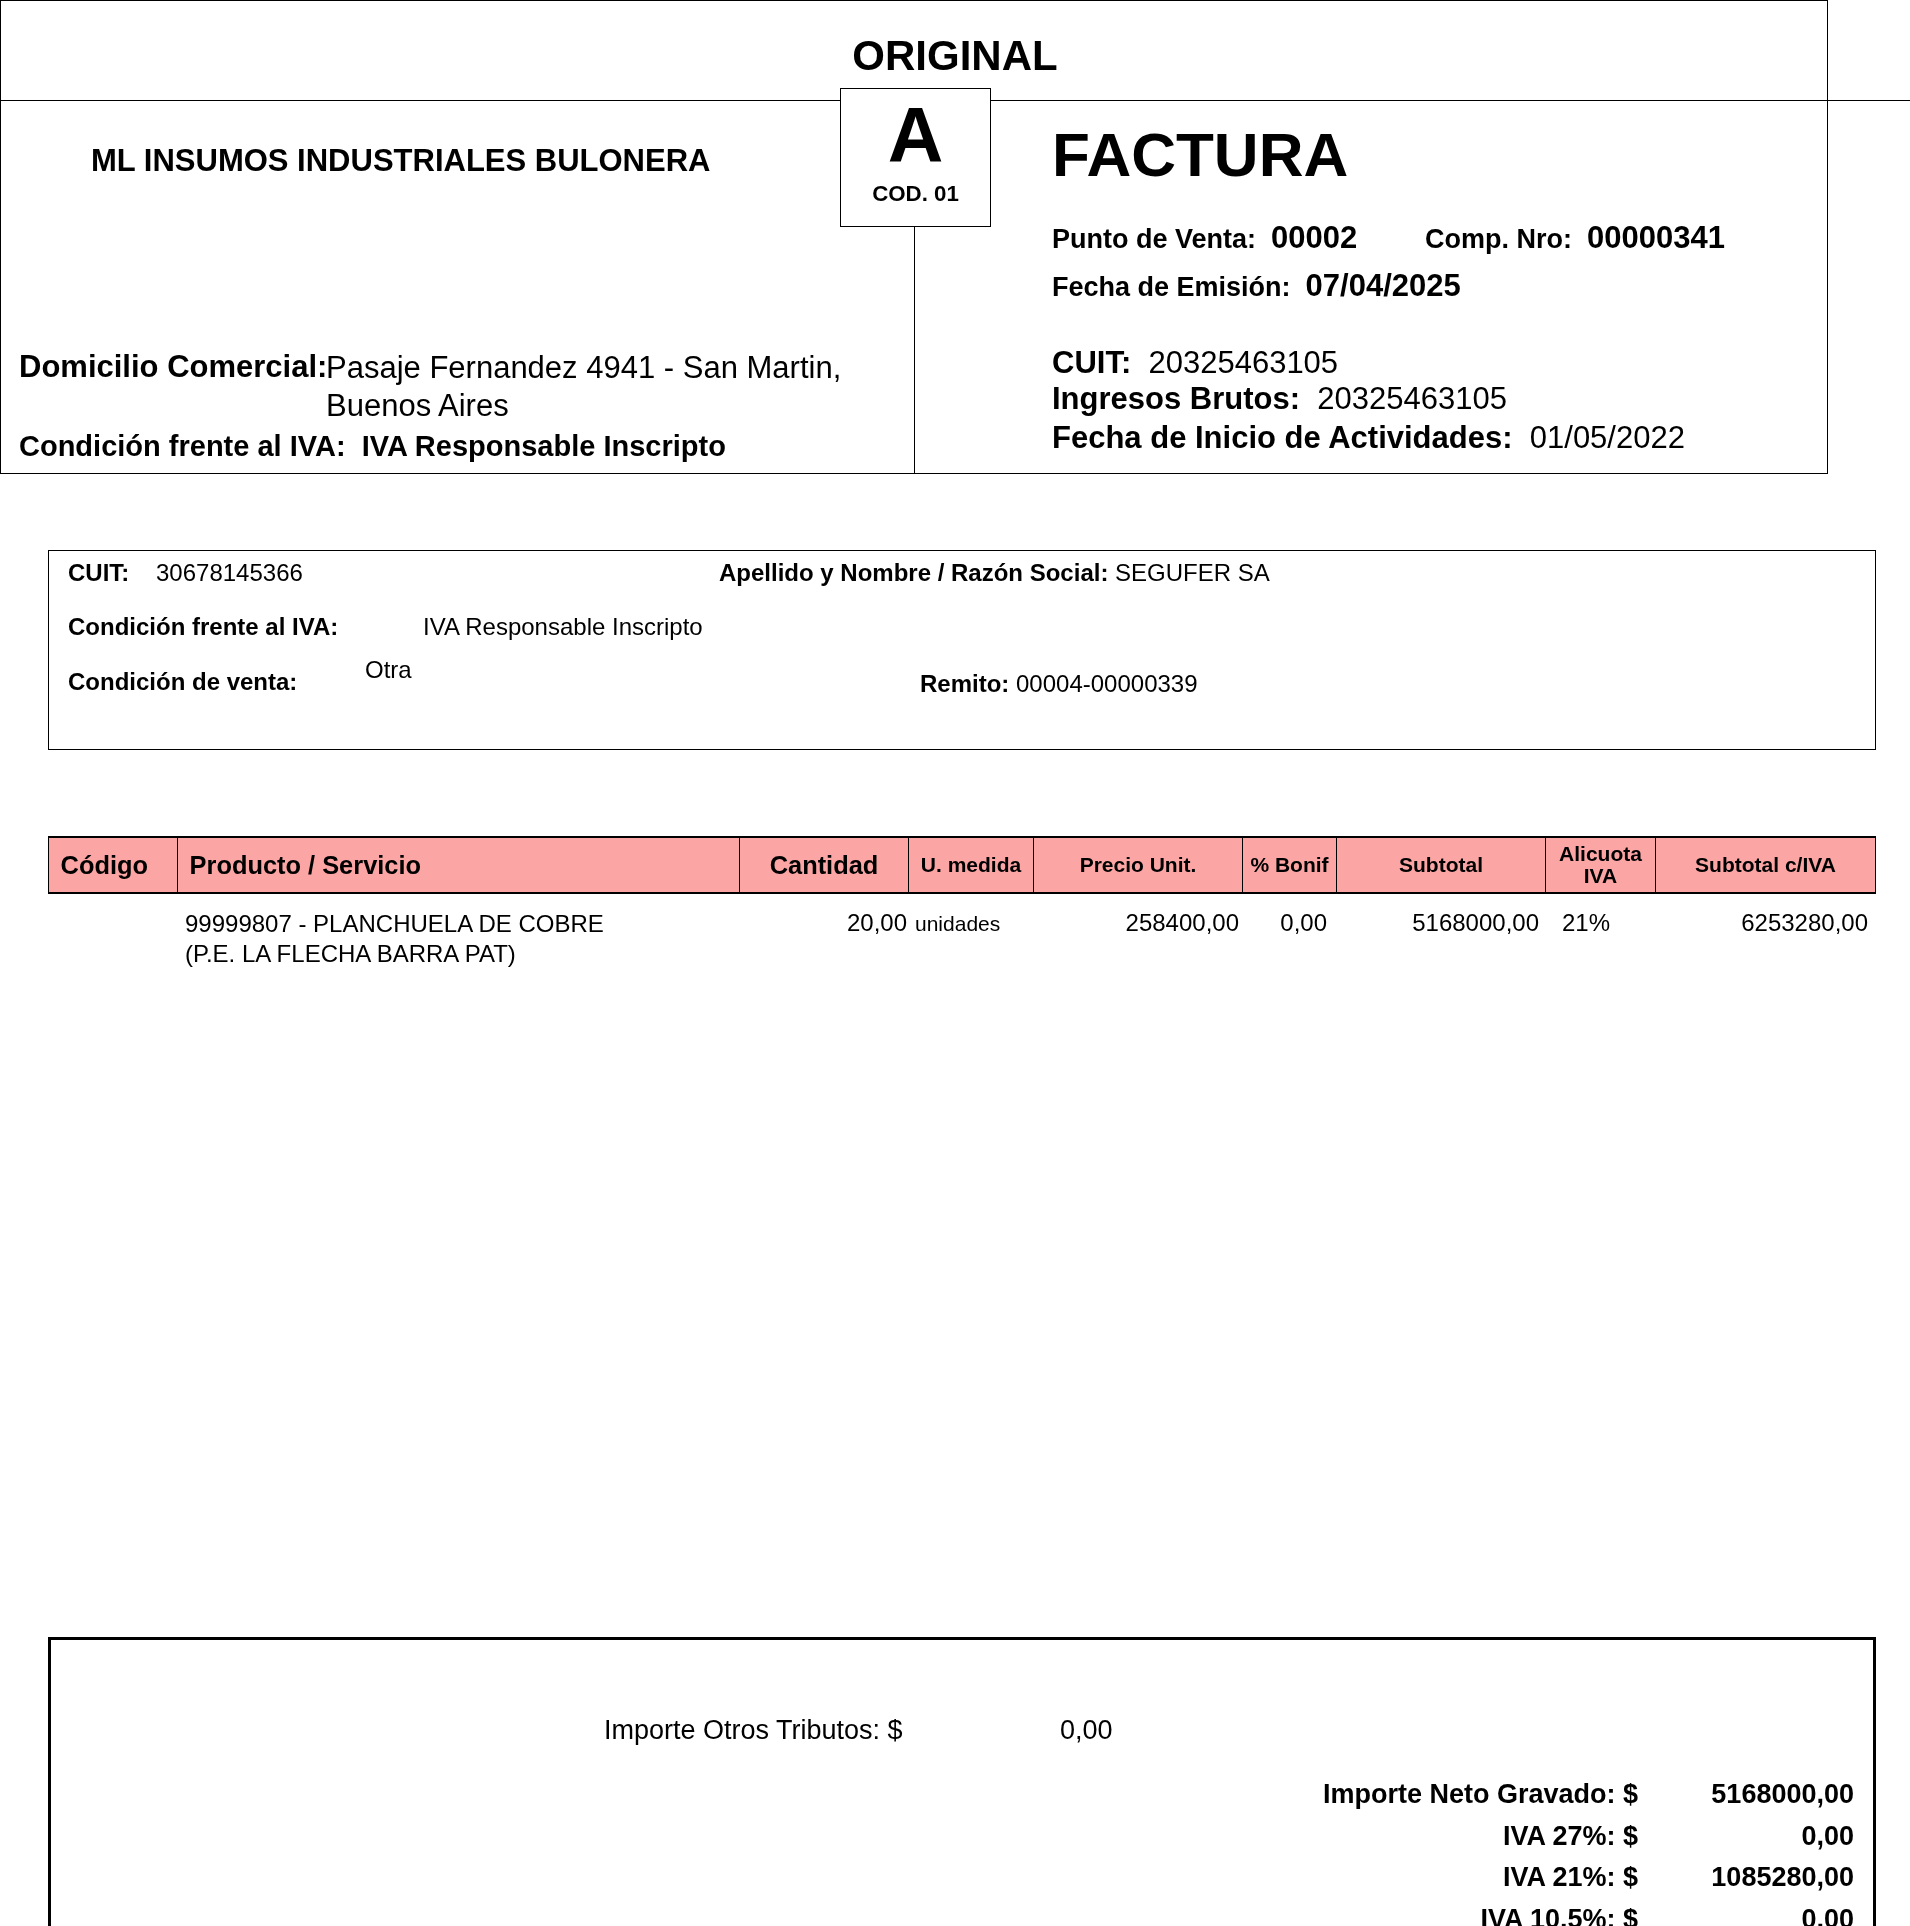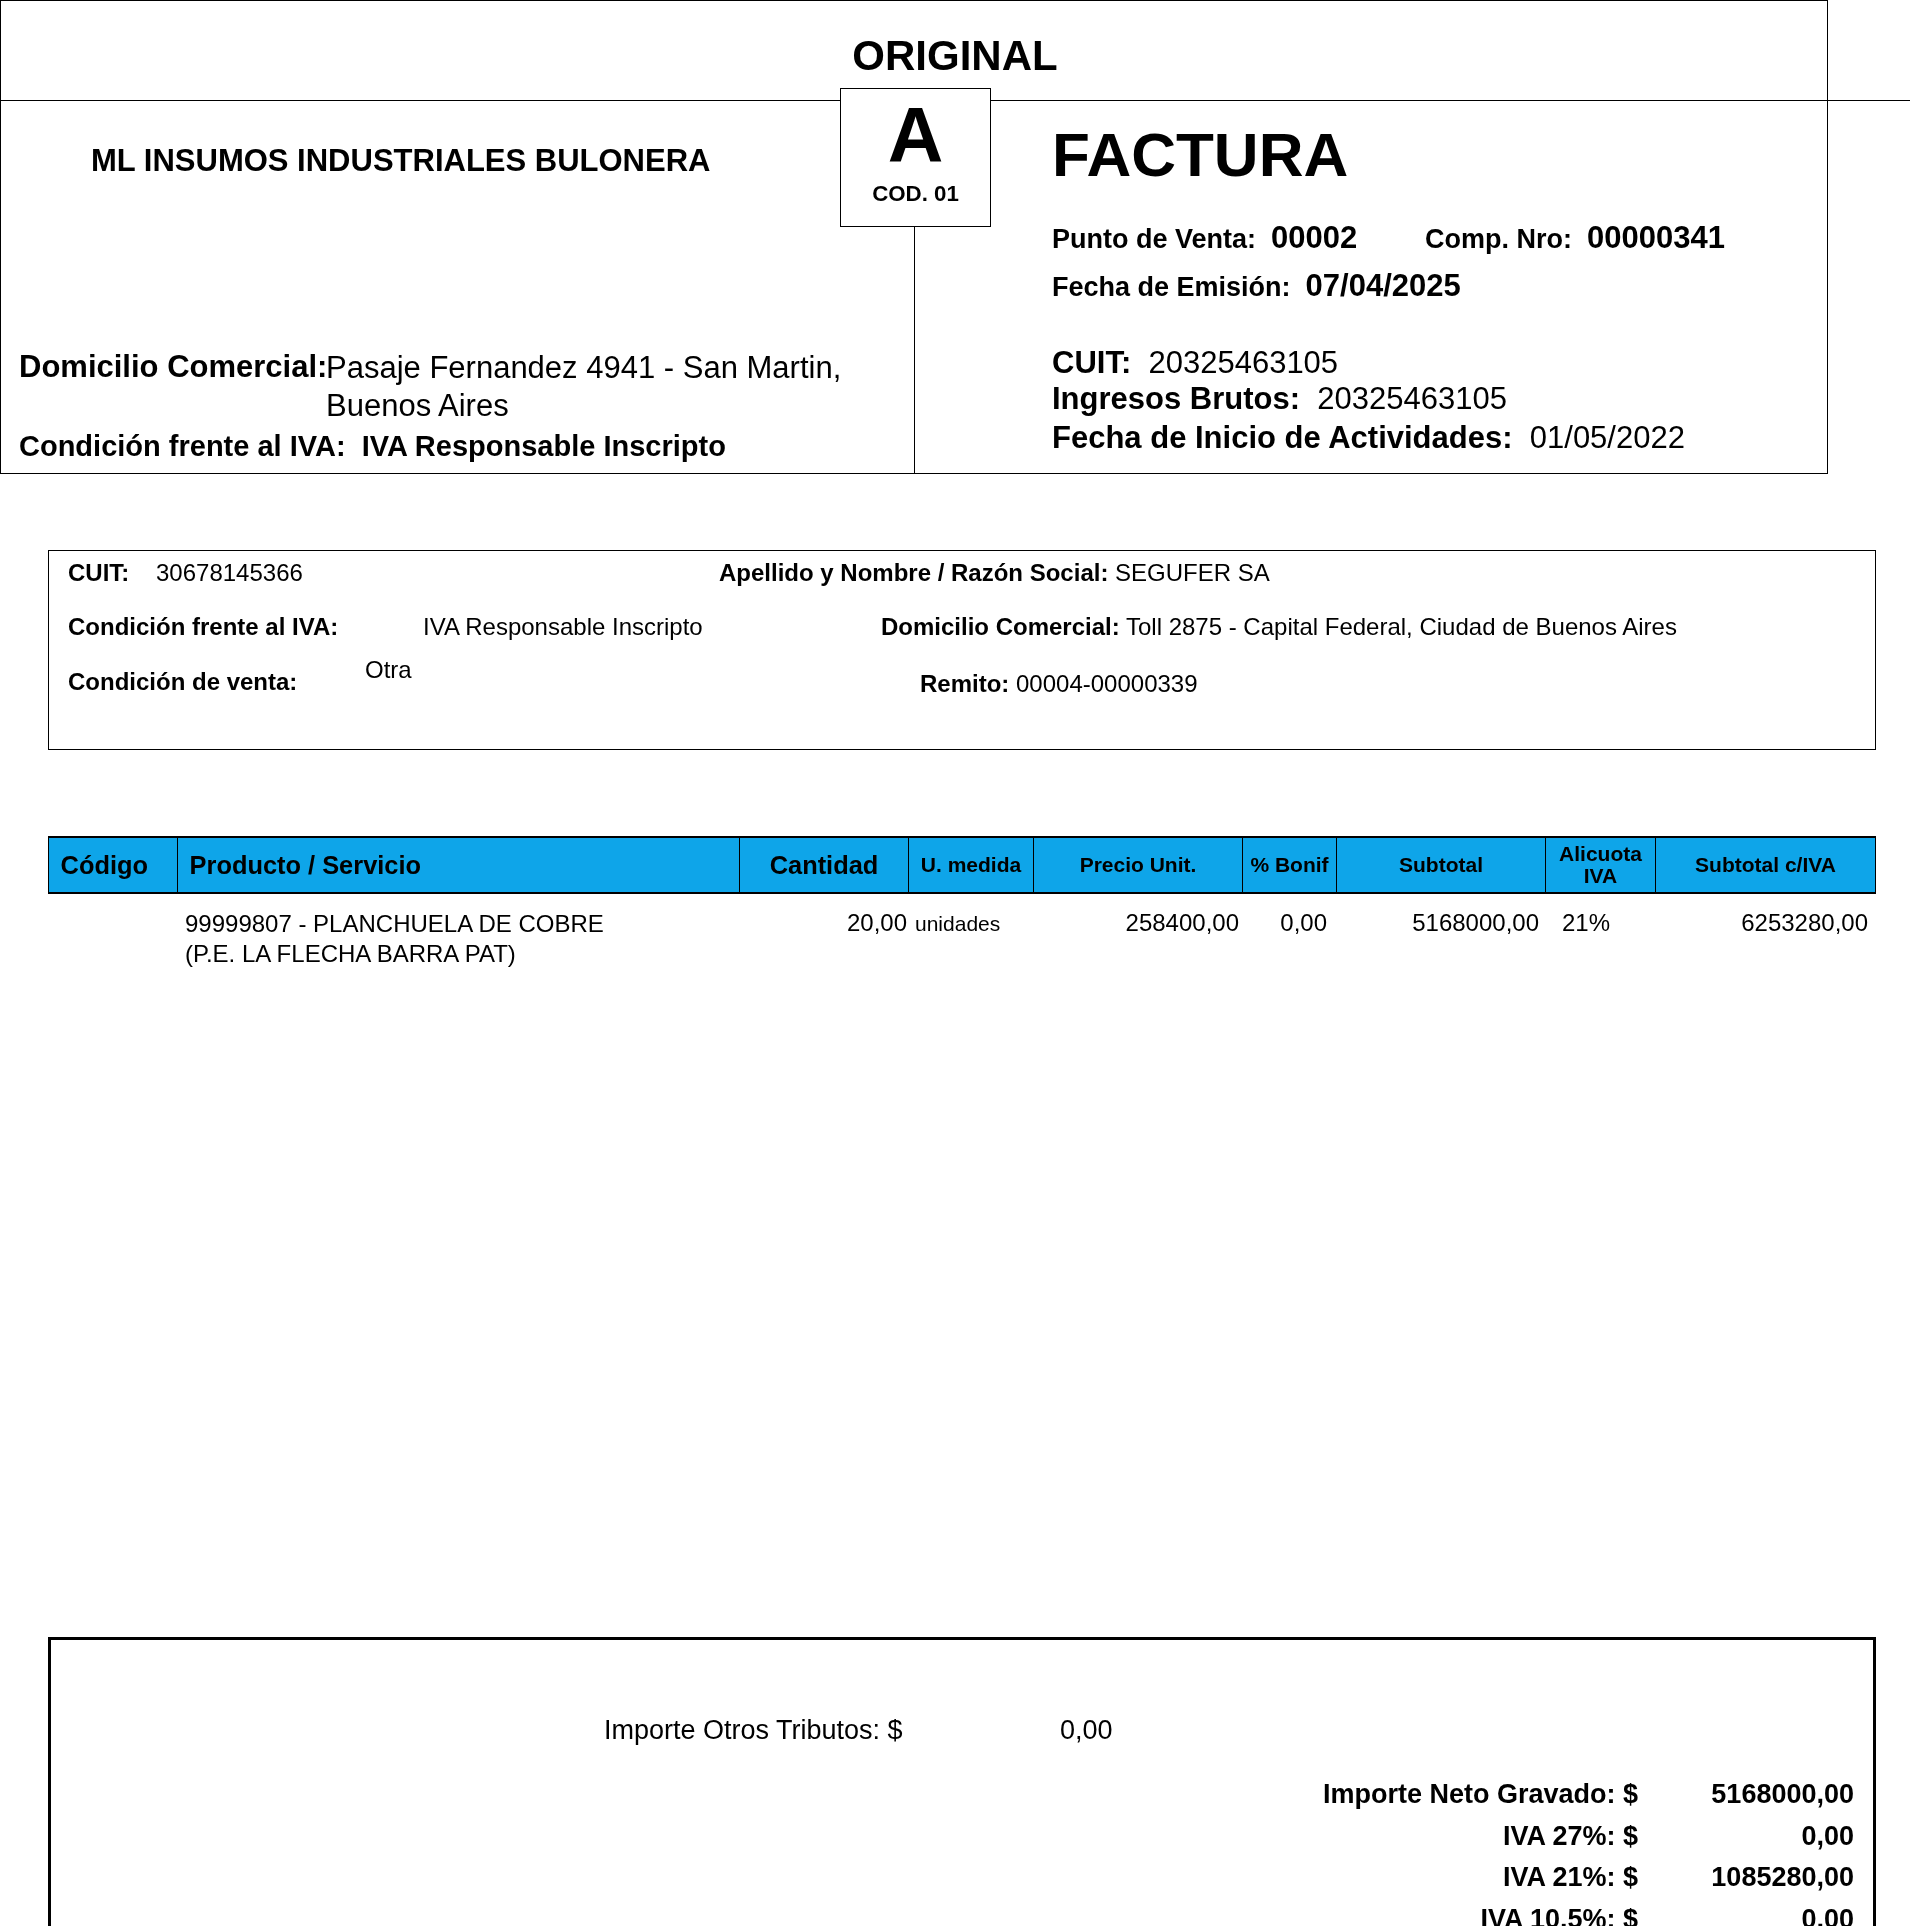--- a/index.html
+++ b/index.html
@@ -13,21 +13,21 @@
   #orig-row{position:absolute;left:0;top:12px;width:100%;height:88px;border-bottom:1.5px solid #000;display:flex;align-items:center;justify-content:center;font-size:42px;font-weight:bold;}
   #split{position:absolute;left:914px;top:227px;width:1.2px;height:246px;background:#000;}
   #typebox{position:absolute;left:840px;top:88px;width:151px;height:139px;border:1.9px solid #000;box-sizing:border-box;background:#fff;text-align:center;}
   #typebox .letter{font-size:77px;font-weight:bold;line-height:77px;margin-top:7.7px;}
   #typebox .cod{font-size:22.3px;font-weight:bold;margin-top:7px;}
   .t64{font-size:31px;}
   
   #client{left:48px;top:550px;width:1828px;height:200px;}
   .c{position:absolute;font-size:24px;}
   
-  #tbl-head{position:absolute;left:48px;top:836px;width:1828px;height:58px;background:#0ea5e9;border-top:2.3px solid #000;border-bottom:2.3px solid #000;border-left:1.2px solid #000;border-right:1.2px solid #000;box-sizing:border-box;display:flex;}
+  #tbl-head{position:absolute;left:48px;top:836px;width:1828px;height:58px;background:#fca5a5;border-top:2.3px solid #000;border-bottom:2.3px solid #000;border-left:1.2px solid #000;border-right:1.2px solid #000;box-sizing:border-box;display:flex;}
   #tbl-head .th{border-right:1.2px solid #000;box-sizing:border-box;display:flex;align-items:center;font-weight:bold;font-size:25.4px;line-height:1.05;}
   #tbl-head .th.sm{font-size:21px;justify-content:center;text-align:center;}
   #tbl-head .th:last-child{border-right:none;}
   .row{position:absolute;left:48px;top:909px;width:1828px;height:100px;font-size:24px;}
   .cell{position:absolute;top:0;}
   
   #totals{left:48px;top:1637px;width:1828px;height:527px;border-width:3.1px;}
   .tl{position:absolute;right:0;font-weight:bold;text-align:right;font-size:27px;}
 </style>
 </head>
@@ -92,24 +92,20 @@
     <span>30678145366</span>
   </div>
   <div class="c" style="left:670px;top:7.7px;">
     <span class="lbl">Apellido y Nombre / Razón Social:</span>
     <span>SEGUFER SA</span>
   </div>
   <div class="c" style="left:19px;top:62px;">
     <span class="lbl">Condición frente al IVA:</span>
   </div>
   <div class="c" style="left:374px;top:62px;">IVA Responsable Inscripto</div>
-  <div class="c" style="left:832px;top:62px;">
-    <span class="lbl">Domicilio Comercial:</span>
-    <span>Toll 2875 - Capital Federal, Ciudad de Buenos Aires</span>
-  </div>
   <div class="c" style="left:19px;top:117px;">
     <span class="lbl">Condición de venta:</span>
   </div>
   <div class="c" style="left:316px;top:105px;">Otra</div>
   <div class="c" style="left:871px;top:119px;">
     <span class="lbl">Remito:</span>
     <span>00004-00000339</span>
   </div>
 </div>
 

